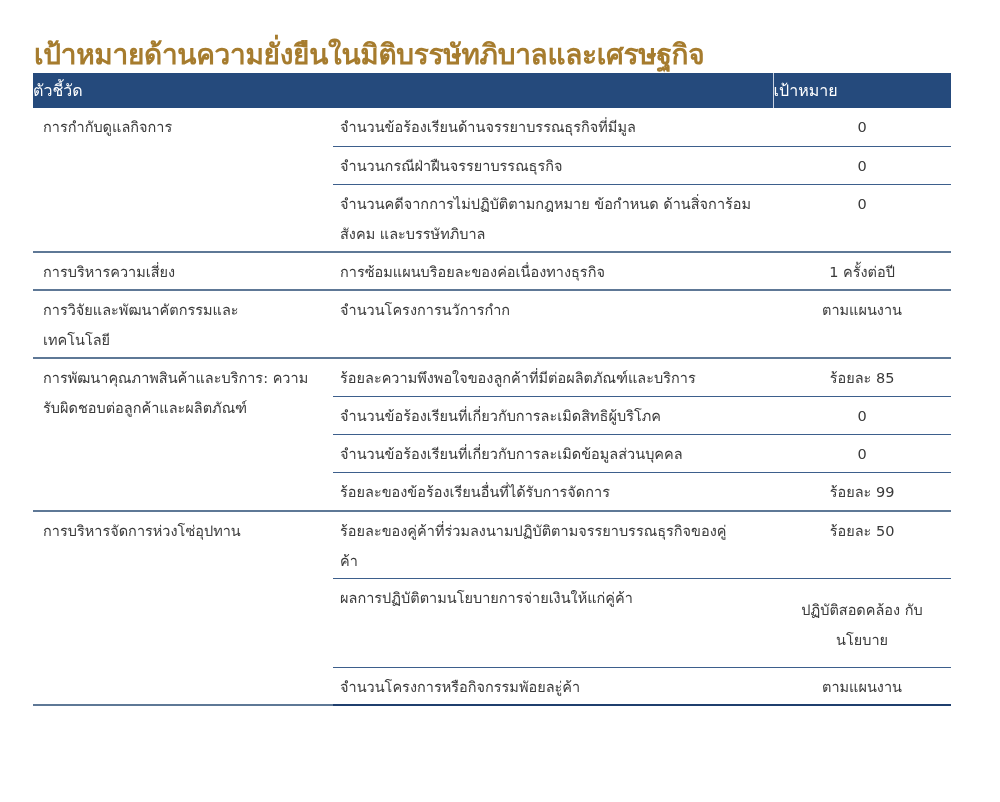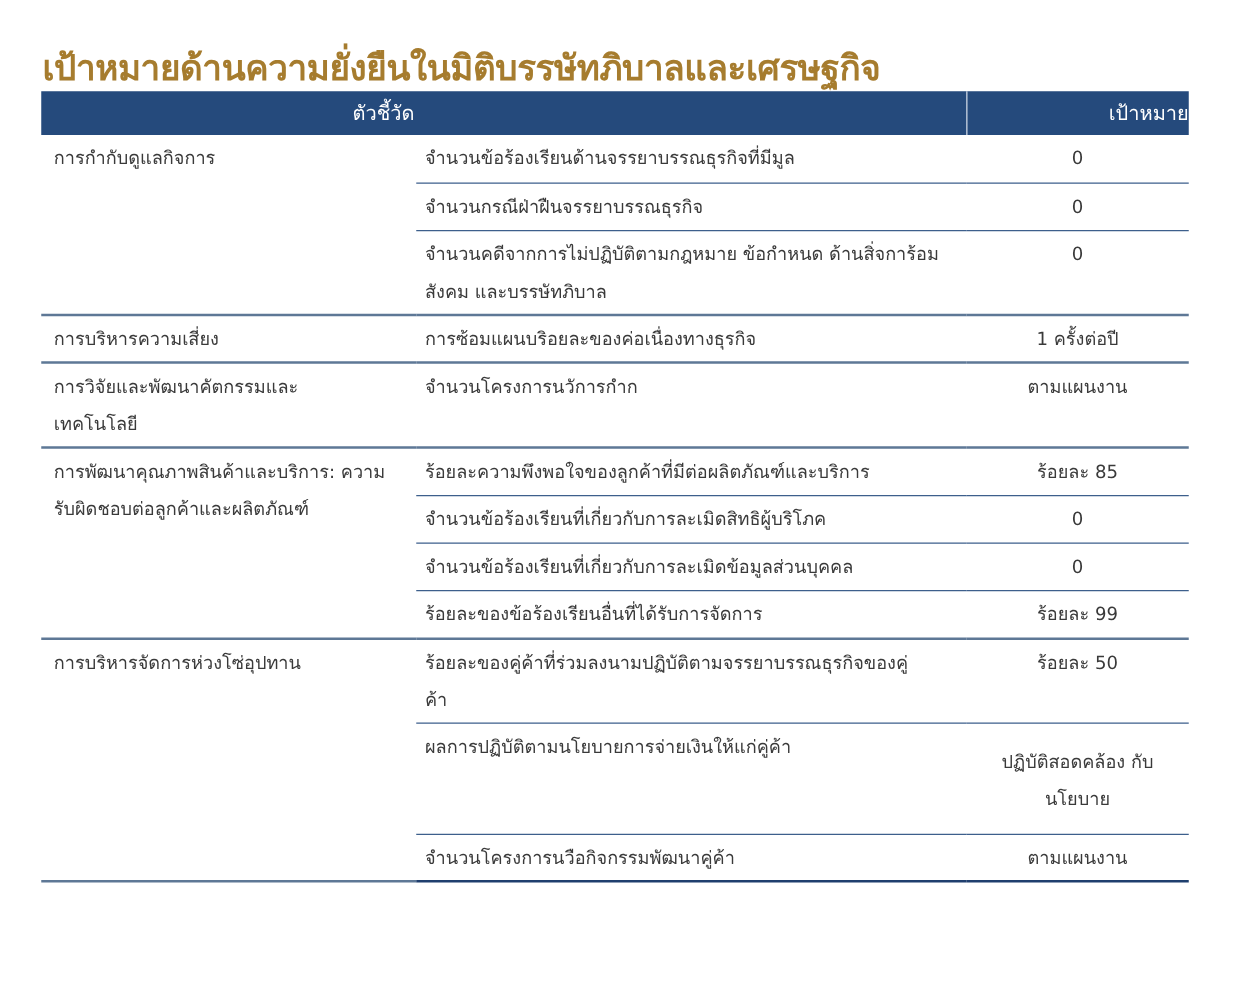--- a/index.html
+++ b/index.html
@@ -39,25 +39,25 @@
     .sdg-table col.c2 { width: 440px; }
     .sdg-table col.c3 { width: 178px; }
 
     .sdg-table thead th {
       background: #254a7c;
       color: #ffffff;
       font-weight: normal;
       font-size: 16px;
       height: 35px;
       padding: 0;
-      text-align: right;
+      text-align: left;
       border: none;
     }
     .sdg-table thead th.h-indicator {
-      text-align: center;
+      text-align: left;
       padding-right: 192px;
     }
     .sdg-table thead th.h-target {
       border-left: 1px solid #c9d3e2;
     }
 
     .sdg-table td {
       vertical-align: top;
       padding: 0;
       line-height: 30px;
@@ -210,20 +210,20 @@
     <tr style="height:69px">
       <td class="ind">
           <span class="cell-text">ผลการปฏิบัติตามนโยบายการจ่ายเงินให้แก่คู่ค้า</span>
         </td>
       <td class="tgt">
           <span class="cell-text" style="width:130px;margin:12px auto">ปฏิบัติสอดคล้อง กับนโยบาย</span>
         </td>
     </tr>
     <tr class="group-end table-end" style="height:38px">
       <td class="ind">
-          <span class="cell-text">จำนวนโครงการนวือกิจกรรมพัฒนาคู่ค้า</span>
+          <span class="cell-text">จำนวนโครงการหรือกิจกรรมพัอยละู่ค้า</span>
         </td>
       <td class="tgt">
           <span class="cell-text">ตามแผนงาน</span>
         </td>
     </tr>
   </tbody>
 </table>
 
 </body></html>

